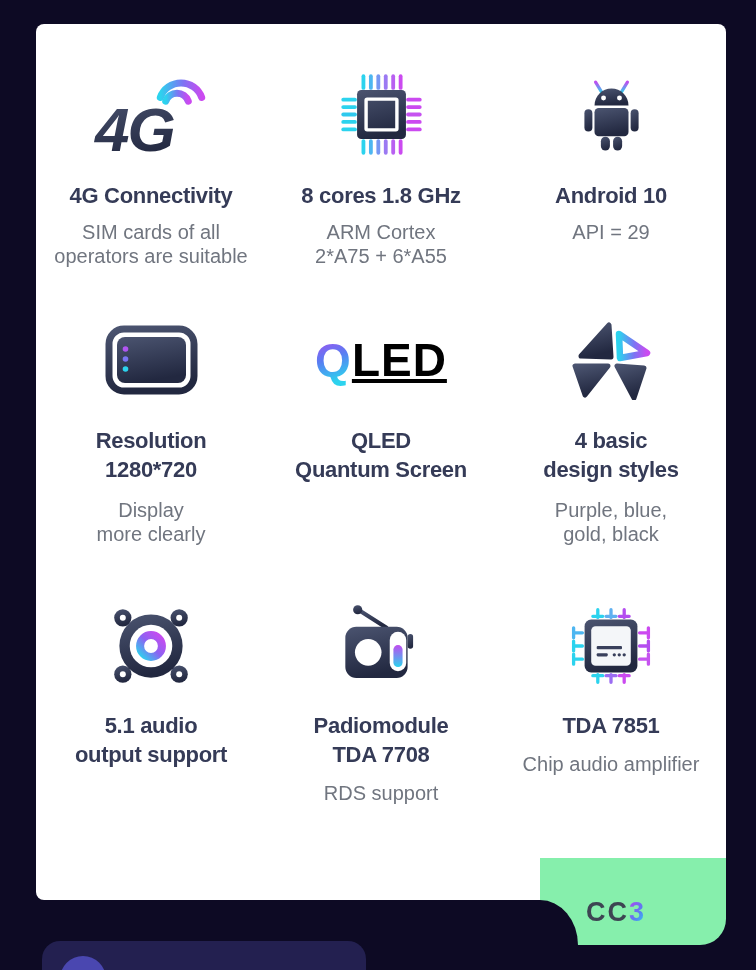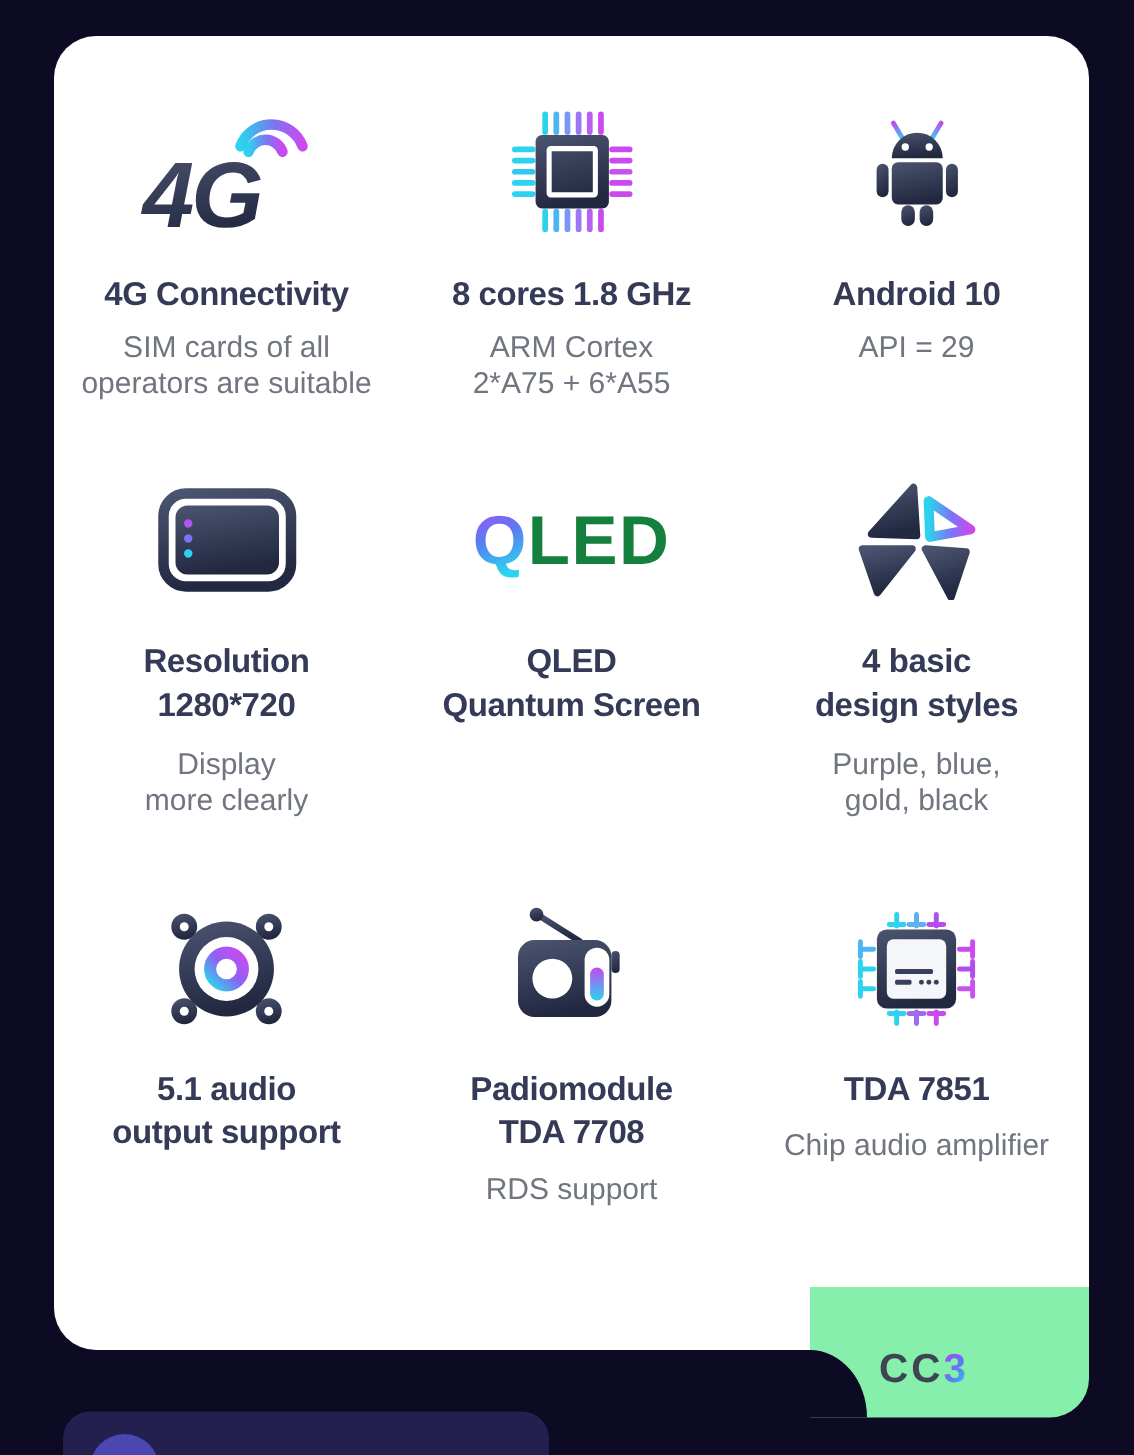--- a/index.html
+++ b/index.html
@@ -1,41 +1,41 @@
 <!DOCTYPE html>
 <html><head>
 <meta charset="utf-8">
 <style>
   html,body{margin:0;padding:0;}
   body{width:756px;height:970px;overflow:hidden;background:#0d0a24;}
   .page{position:relative;width:756px;height:970px;background:#0d0a24;overflow:hidden;
         font-family:"Liberation Sans",sans-serif;}
   .card{position:absolute;left:36px;top:24px;width:690px;height:876px;background:#ffffff;
-        border-radius:28px;}
+        border-radius:8px;}
   .grid{display:grid;grid-template-columns:1fr 1fr 1fr;grid-template-rows:276px 276px 1fr;
         width:100%;height:100%;}
   .cell{display:flex;flex-direction:column;align-items:center;text-align:center;}
   .iconbox{display:flex;align-items:center;justify-content:center;}
   .r1 .iconbox{height:105px;margin-top:38px;}
   .r2 .iconbox{height:72px;margin-top:24px;}
   .r3 .iconbox{height:95px;margin-top:22px;}
   .title{white-space:pre-line;font-weight:700;font-size:22px;line-height:29px;color:#353b57;
          letter-spacing:-0.3px;}
   .r1 .title{margin-top:14px;}
   .r2 .title{margin-top:30px;}
   .r3 .title{margin-top:18px;}
   .subtitle{white-space:pre-line;font-size:20px;line-height:24px;color:#70757f;}
   .r1 .subtitle{margin-top:10px;}
   .r2 .subtitle{margin-top:14px;}
   .r3 .subtitle{margin-top:12px;}
   
   .qled{font-size:46px;font-weight:800;letter-spacing:1px;line-height:46px;}
   .qled-q{background:linear-gradient(160deg,#a94df0 5%,#5a7cf2 45%,#2cd3ee 85%);
           -webkit-background-clip:text;background-clip:text;color:transparent;}
-  .qled-led{color:#15803d;}
+  .qled-led{color:#000000;text-decoration:underline;}
   
   .tab{position:absolute;left:540px;top:858px;width:186px;height:87px;background:#86efac;
        border-radius:0 0 26px 0;}
   .tab-notch{position:absolute;left:540px;top:900px;width:38px;height:45px;background:#0d0a24;
        border-top-right-radius:38px 45px;}
   .cc-logo{position:absolute;left:46px;top:41px;font-size:27px;font-weight:700;
        letter-spacing:2px;line-height:27px;}
   .cc-prefix{color:#3d4452;}
   .cc-suffix{background:linear-gradient(125deg,#a44df0 15%,#5a7cf2 55%,#2cd3ee 90%);
        -webkit-background-clip:text;background-clip:text;color:transparent;}

